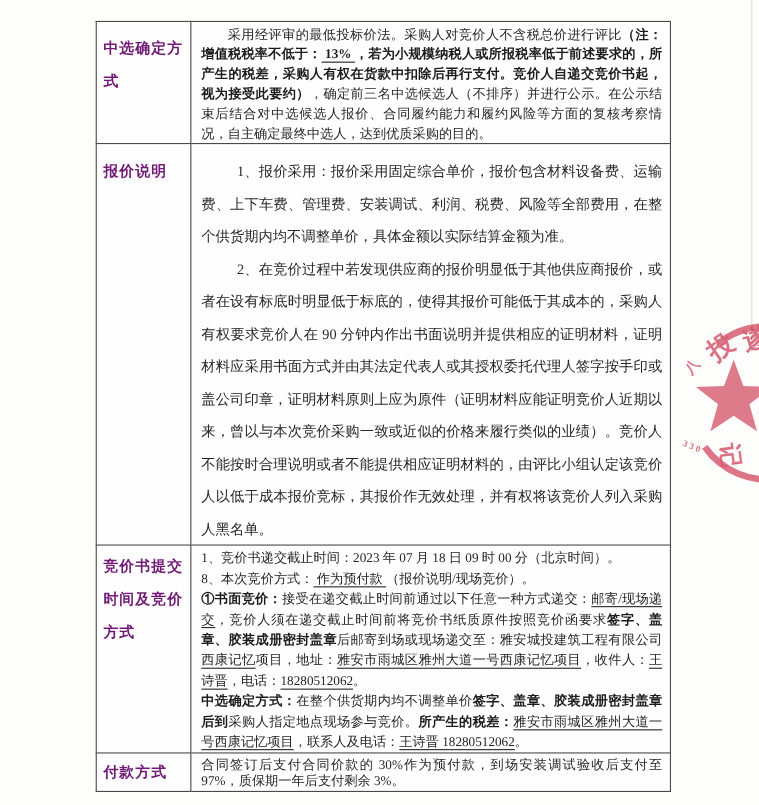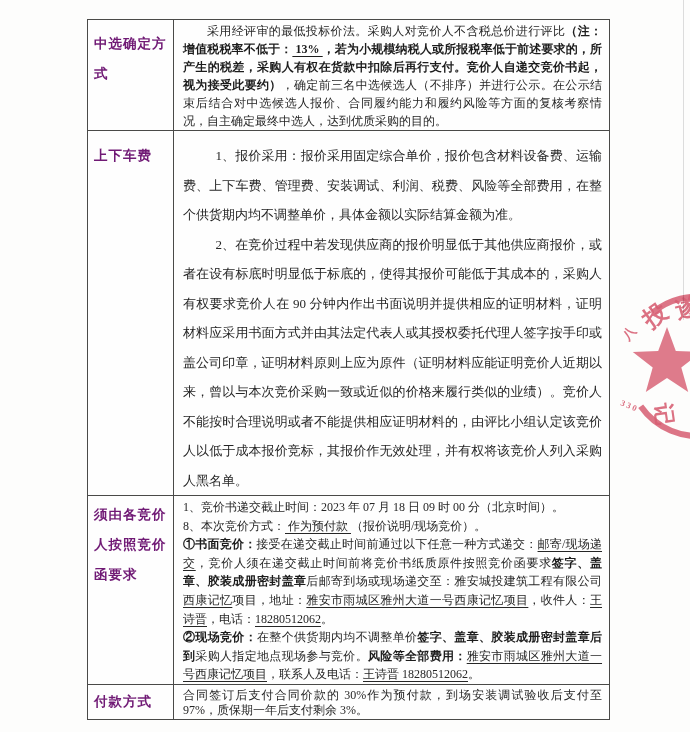--- a/index.html
+++ b/index.html
@@ -70,33 +70,33 @@
 
   <table class="doc">
     <tbody>
         <tr class="r1">
       <td class="label">中选确定方式</td>
       <td class="content">
             <p class="ind"><span>采用经评审的最低投标价法。采购人对竞价人不含税总价进行评比</span><span class="b">（注：增值税税率不低于：</span><span class="b u"> 13% </span><span class="b">，若为小规模纳税人或所报税率低于前述要求的，所产生的税差，采购人有权在货款中扣除后再行支付。竞价人自递交竞价书起，视为接受此要约）</span><span>，确定前三名中选候选人（不排序）并进行公示。在公示结束后结合对中选候选人报价、合同履约能力和履约风险等方面的复核考察情况，自主确定最终中选人，达到优质采购的目的。</span></p>
           </td>
     </tr>
     <tr class="r2">
-      <td class="label">上下车费</td>
+      <td class="label">报价说明</td>
       <td class="content">
             <p class="ind"><span>1、报价采用：报价采用固定综合单价，报价包含材料设备费、运输费、上下车费、管理费、安装调试、利润、税费、风险等全部费用，在整个供货期内均不调整单价，具体金额以实际结算金额为准。</span></p>
             <p class="ind"><span>2、在竞价过程中若发现供应商的报价明显低于其他供应商报价，或者在设有标底时明显低于标底的，使得其报价可能低于其成本的，采购人有权要求竞价人在 90 分钟内作出书面说明并提供相应的证明材料，证明材料应采用书面方式并由其法定代表人或其授权委托代理人签字按手印或盖公司印章，证明材料原则上应为原件（证明材料应能证明竞价人近期以来，曾以与本次竞价采购一致或近似的价格来履行类似的业绩）。竞价人不能按时合理说明或者不能提供相应证明材料的，由评比小组认定该竞价人以低于成本报价竞标，其报价作无效处理，并有权将该竞价人列入采购人黑名单。</span></p>
           </td>
     </tr>
     <tr class="r3">
-      <td class="label">须由各竞价人按照竞价函要求</td>
+      <td class="label">竞价书提交时间及竞价方式</td>
       <td class="content">
             <p><span>1、竞价书递交截止时间：2023 年 07 月 18 日 09 时 00 分（北京时间）。</span></p>
             <p><span>8、本次竞价方式：</span><span class="u"> 作为预付款 </span><span>（报价说明/现场竞价）。</span></p>
             <p><span class="b">①书面竞价：</span><span>接受在递交截止时间前通过以下任意一种方式递交：</span><span class="u">邮寄/现场递交</span><span>，竞价人须在递交截止时间前将竞价书纸质原件按照竞价函要求</span><span class="b">签字、盖章、胶装成册密封盖章</span><span>后邮寄到场或现场递交至：雅安城投建筑工程有限公司</span><span class="u">西康记忆</span><span>项目，地址：</span><span class="u">雅安市雨城区雅州大道一号西康记忆项目</span><span>，收件人：</span><span class="u">王诗晋</span><span>，电话：</span><span class="u">18280512062</span><span>。</span></p>
-            <p><span class="b">②现场竞价：</span><span>在整个供货期内均不调整单价</span><span class="b">签字、盖章、胶装成册密封盖章后到</span><span>采购人指定地点现场参与竞价。</span><span class="b">风险等全部费用：</span><span class="u">雅安市雨城区雅州大道一号西康记忆项目</span><span>，联系人及电话：</span><span class="u">王诗晋 18280512062</span><span>。</span></p>
+            <p><span class="b">中选确定方式：</span><span>在整个供货期内均不调整单价</span><span class="b">签字、盖章、胶装成册密封盖章后到</span><span>采购人指定地点现场参与竞价。</span><span class="b">所产生的税差：</span><span class="u">雅安市雨城区雅州大道一号西康记忆项目</span><span>，联系人及电话：</span><span class="u">王诗晋 18280512062</span><span>。</span></p>
           </td>
     </tr>
     <tr class="r4">
       <td class="label">付款方式</td>
       <td class="content">
             <p><span>合同签订后支付合同价款的 30%作为预付款，到场安装调试验收后支付至 97%，质保期一年后支付剩余 3%。</span></p>
           </td>
     </tr>
   </tbody>
     </table>

